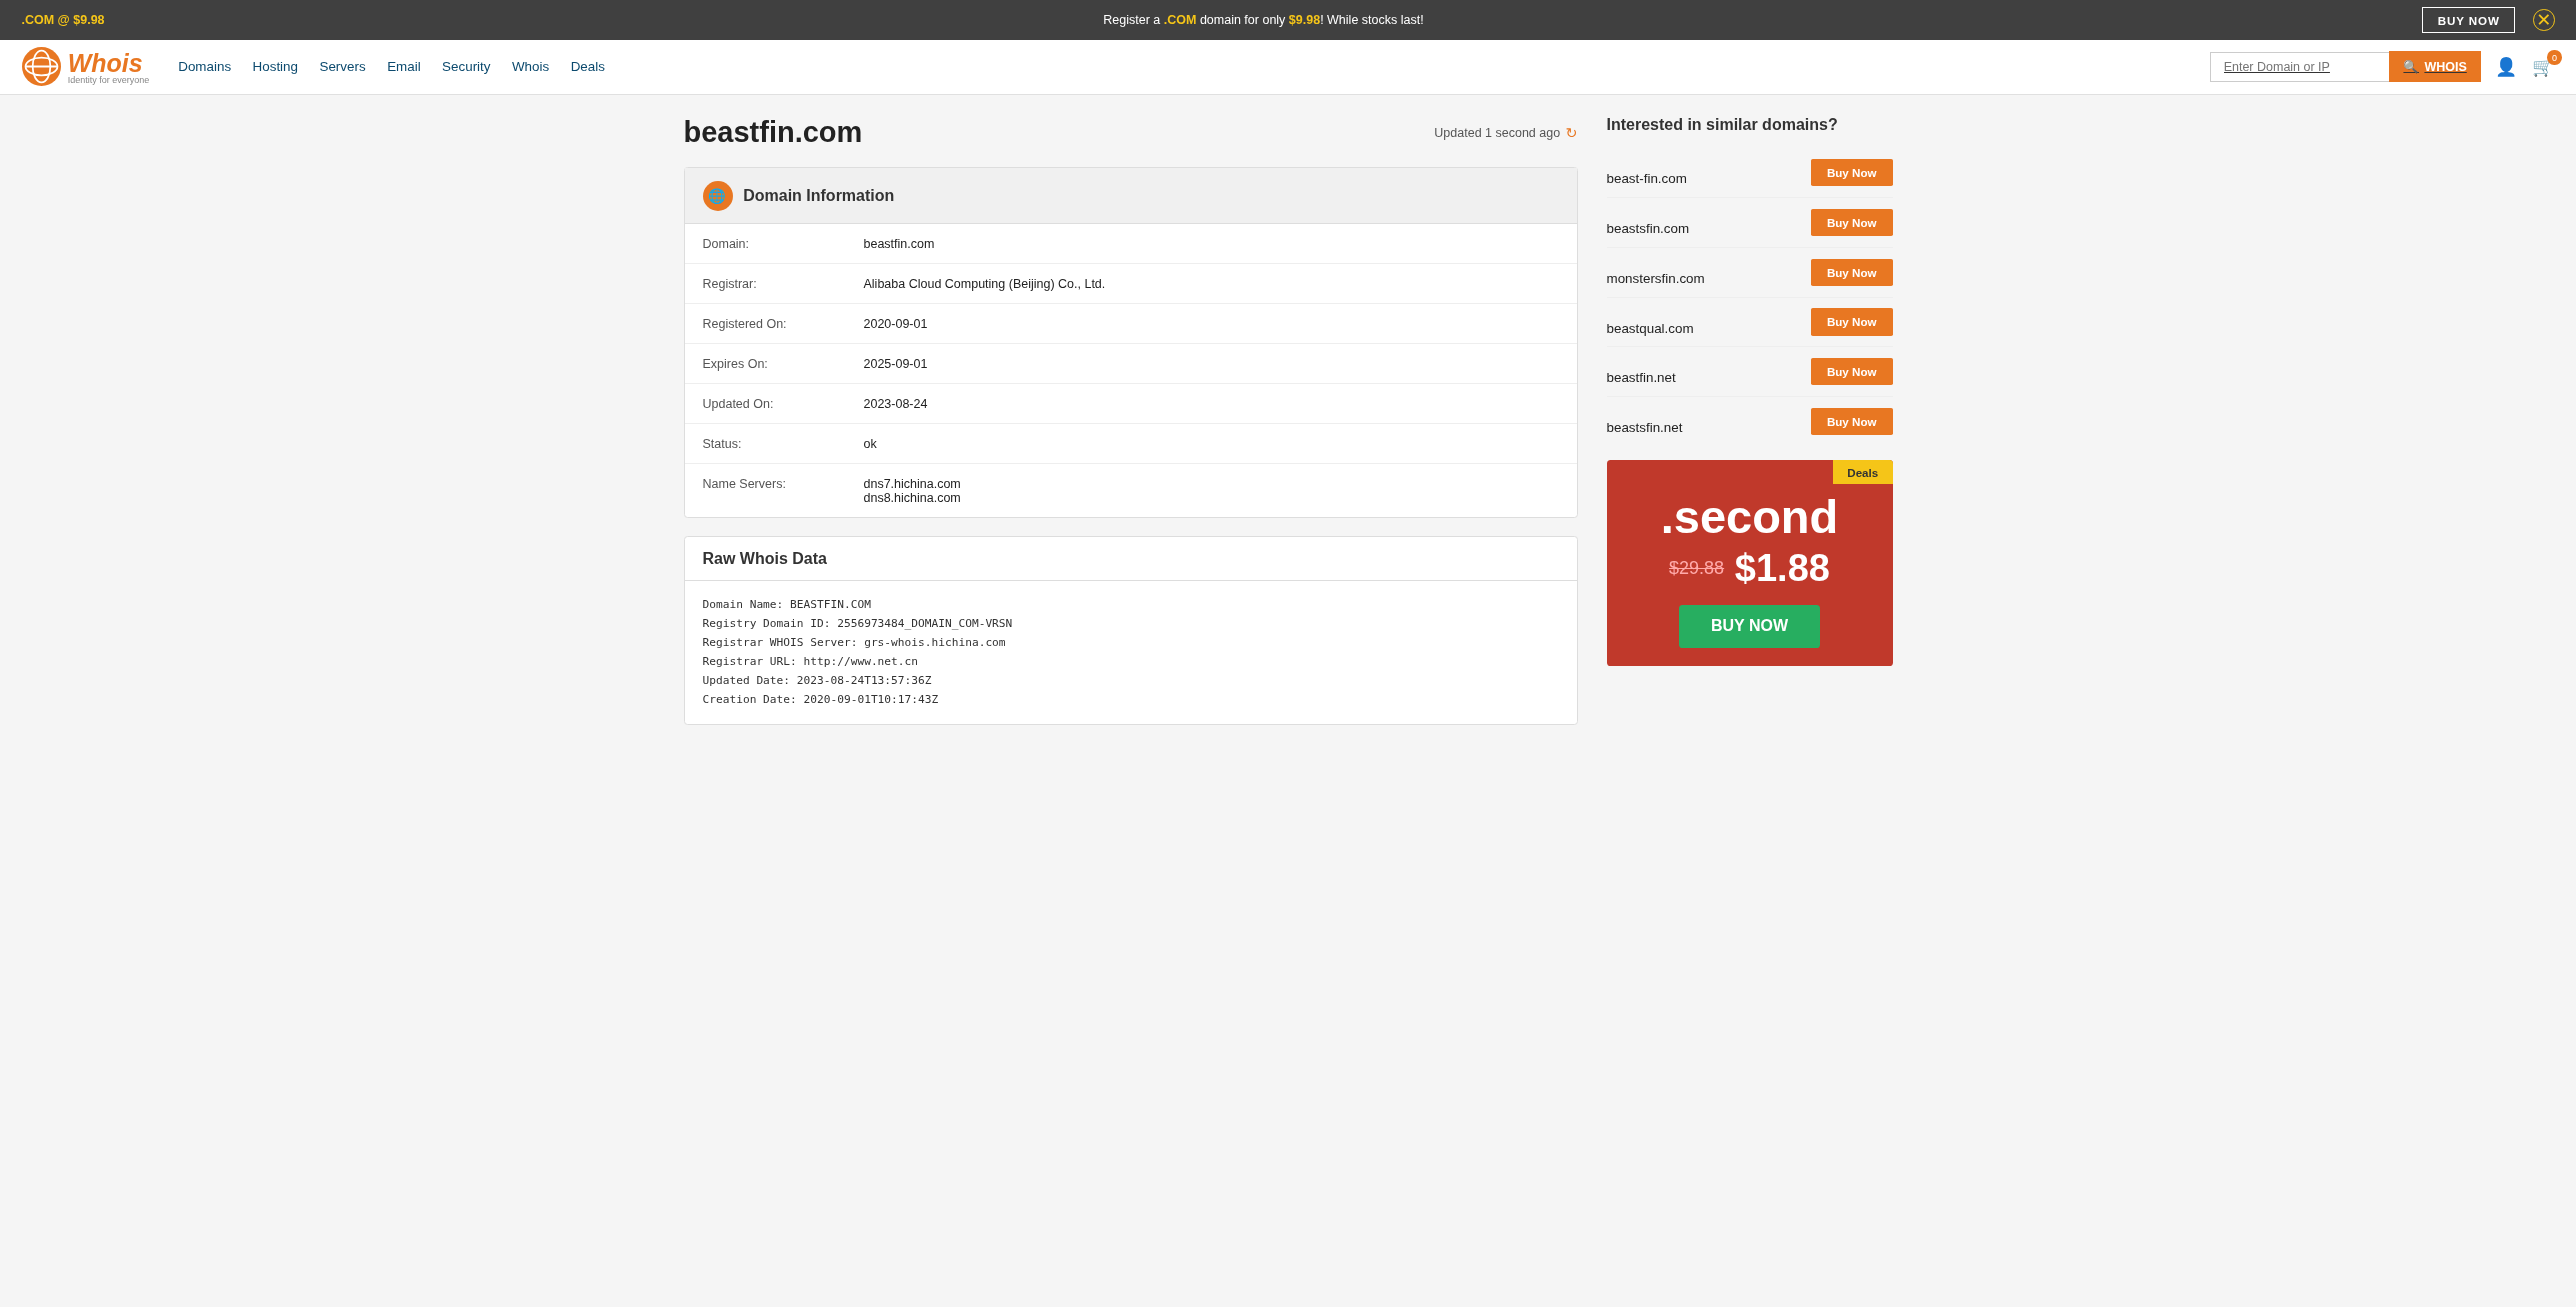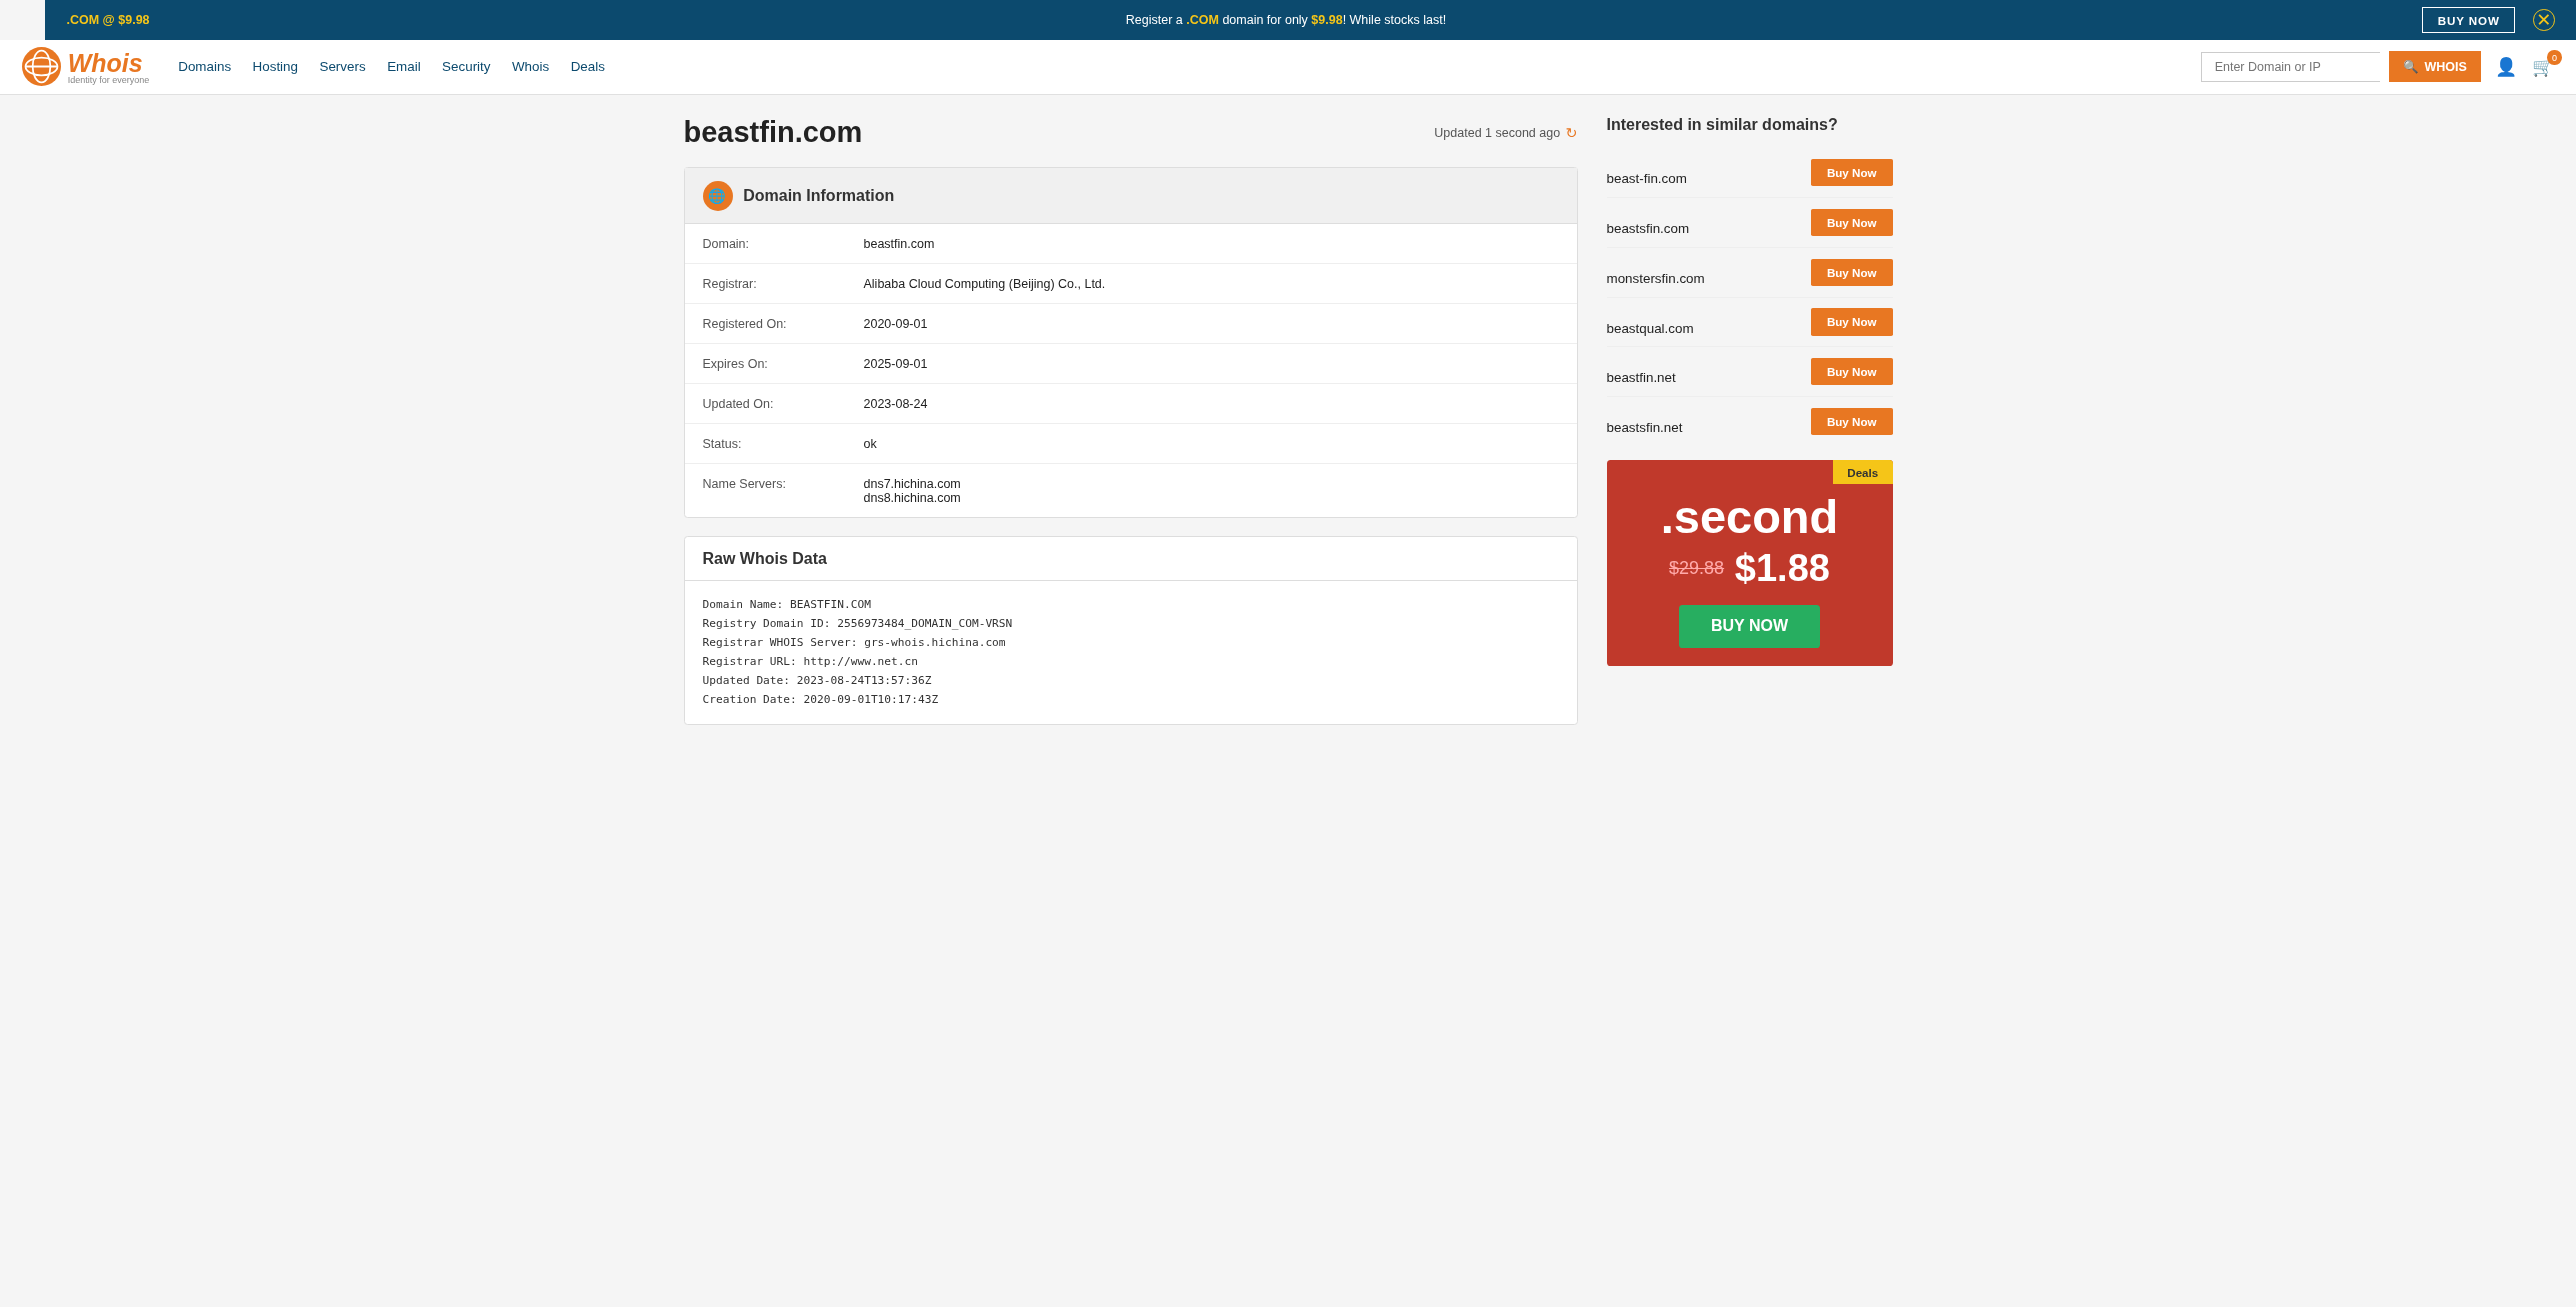--- a/index.html
+++ b/index.html
@@ -1,27 +1,26 @@
 <!DOCTYPE html>
 <html style="font-size:14.3px"><head>
   <meta charset="utf-8">
   <style>
     * { box-sizing: border-box; margin: 0; padding: 0; }
     body { font-family: Arial, sans-serif; background: #f5f5f5; color: #333; font-size: 12.5px; }
 
     
     .top-banner {
-      background: #0c4a6e;
+      background: #404040;
       color: #fff;
       display: flex;
       align-items: center;
       justify-content: space-between;
       padding: 7.2px 21.5px;
       font-size: 11.6px;
-      margin-left: 45px;
     }
     .top-banner .banner-left { color: #f5c518; font-weight: bold; font-size: 12.5px; }
     .top-banner .banner-center { flex: 1; text-align: center; font-size: 12.5px; }
     .top-banner .banner-center .highlight { color: #f5c518; font-weight: bold; }
     .top-banner .buy-now-btn {
       border: 1.8px solid #fff;
       color: #fff;
       background: transparent;
       padding: 5.4px 14.3px;
       font-size: 11.6px;
@@ -88,22 +87,23 @@
       color: #0c4a6e;
       text-decoration: none;
       font-size: 13.4px;
       font-weight: 500;
       padding: 7.2px 0;
       cursor: pointer;
     }
     .search-area {
       display: flex;
       align-items: center;
-      gap: 9px;
+      gap: 0;
       margin-left: 14.3px;
+      text-decoration: underline;
     }
     .search-input {
       border: 0.9px solid #ccc;
       padding: 7.2px 12.5px;
       font-size: 12.5px;
       width: 179px;
       outline: none;
       border-right: none;
     }
     .whois-btn {

